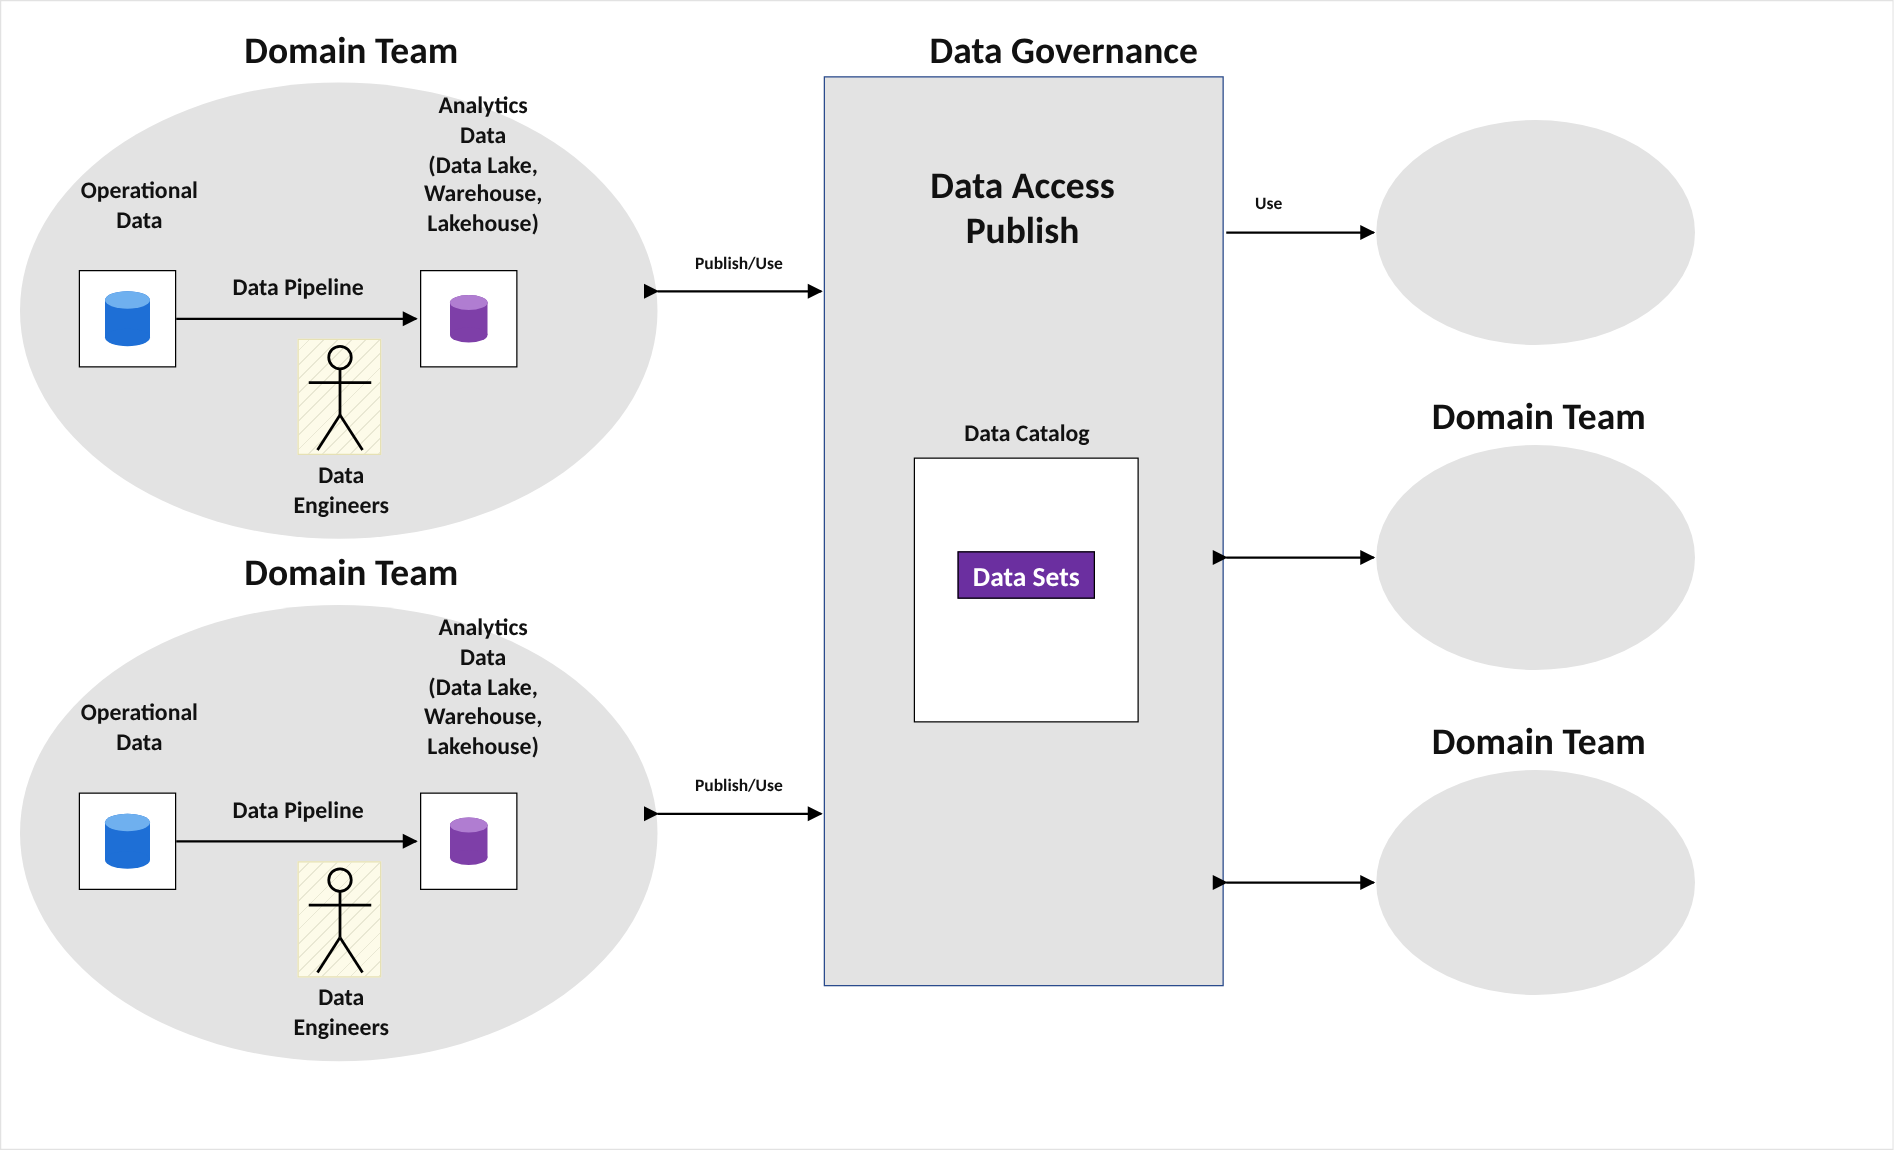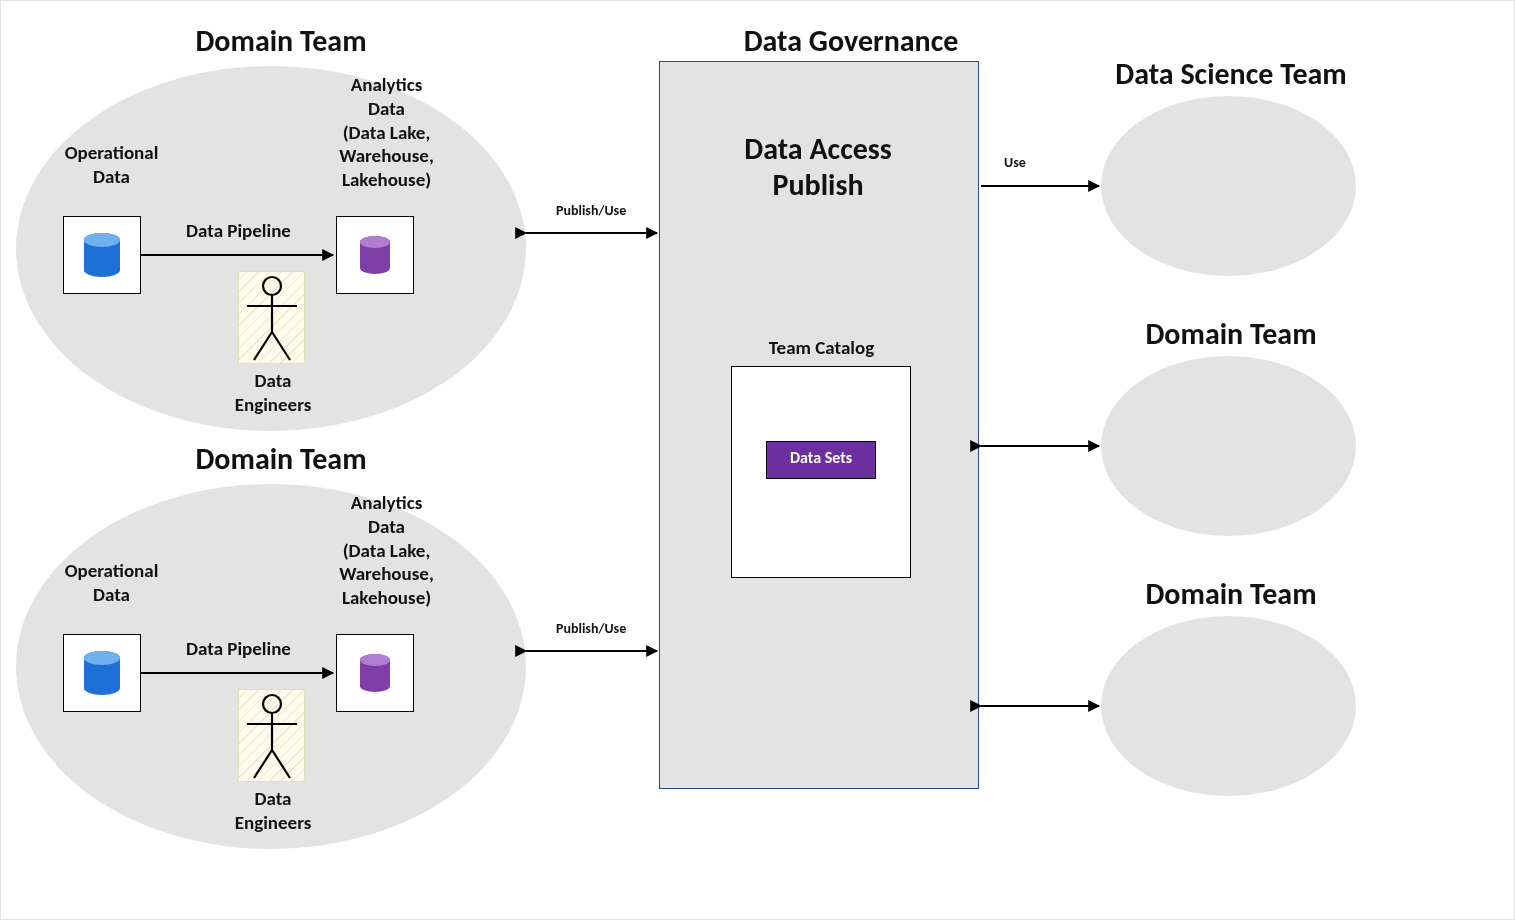--- a/index.html
+++ b/index.html
@@ -53,21 +53,21 @@
     background:#fff;
     border:1.5px solid #000;
     box-sizing:border-box;
   }
   .data-sets{
     position:absolute;
     background:#6b2fa0;
     border:1.5px solid #000;
     color:#fff;
     font-weight:600;
-    font-size:16px;
+    font-size:22px;
     text-align:center;
     box-sizing:border-box;
     padding-top:6px;
   }
   .db-box{
     position:absolute;
     background:#fff;
     border:1.5px solid #000;
     box-sizing:border-box;
   }
@@ -192,27 +192,26 @@
 
   <div class="label" style="left:207px;top:786px;width:130px;white-space:pre-line;">Data
 Engineers</div>
 
   <div class="title" style="left:720px;top:22px;width:260px;">Data Governance</div>
 
   <div class="gov-box" style="left:658px;top:60px;width:320px;height:728px;"></div>
 
   <div class="title" style="left:697px;top:130px;width:240px;">Data Access Publish</div>
 
-  <div class="label" style="left:753px;top:335px;width:135px;">Team Catalog</div>
+  <div class="label" style="left:753px;top:335px;width:135px;">Data Catalog</div>
 
   <div class="catalog-box" style="left:730px;top:365px;width:180px;height:212px;"></div>
 
   <div class="data-sets" style="left:765px;top:440px;width:110px;height:38px;">Data Sets</div>
 
-  <div class="title" style="left:1100px;top:55px;width:260px;">Data Science Team</div>
   <div class="ellipse" style="left:1100px;top:95px;width:255px;height:180px;"></div>
 
   <div class="title" style="left:1130px;top:315px;width:200px;">Domain Team</div>
   <div class="ellipse" style="left:1100px;top:355px;width:255px;height:180px;"></div>
 
   <div class="title" style="left:1130px;top:575px;width:200px;">Domain Team</div>
   <div class="ellipse" style="left:1100px;top:615px;width:255px;height:180px;"></div>
 
   <div class="conn-label" style="left:555px;top:202px;">Publish/Use</div>
   <div class="conn-label" style="left:555px;top:620px;">Publish/Use</div>

